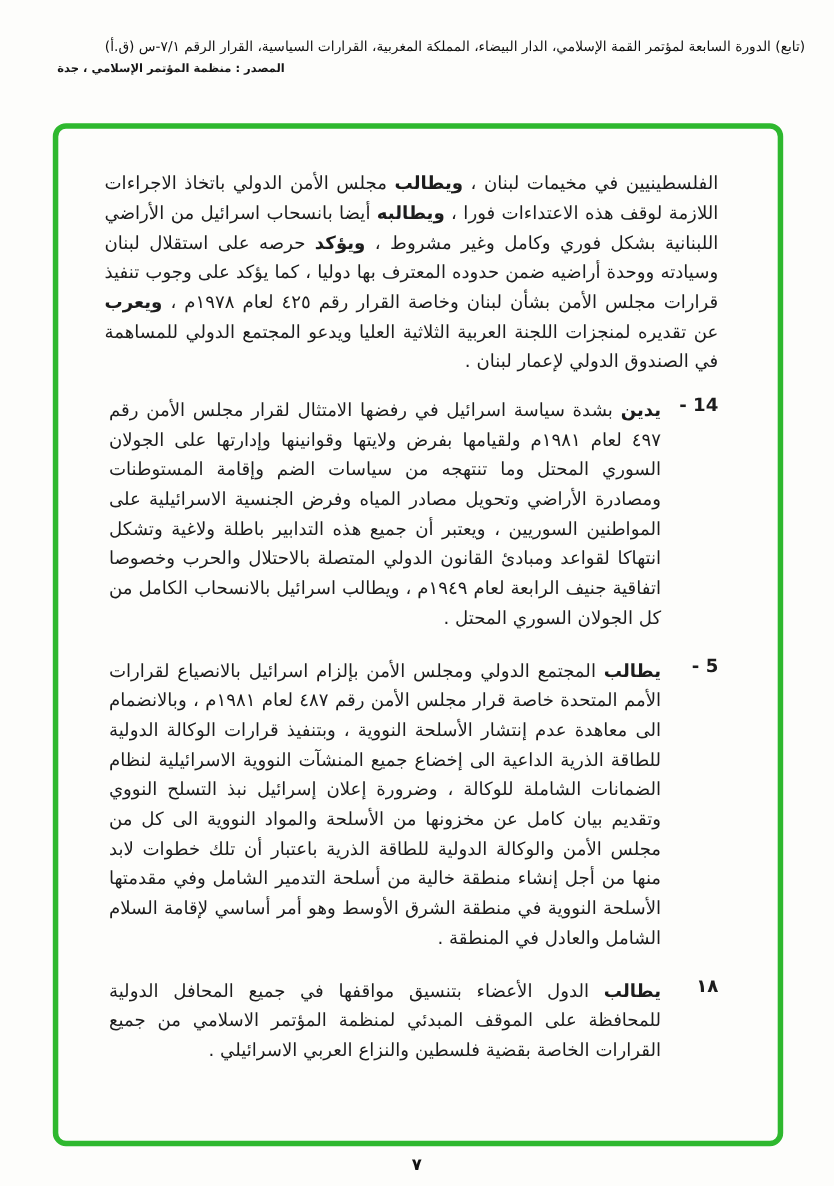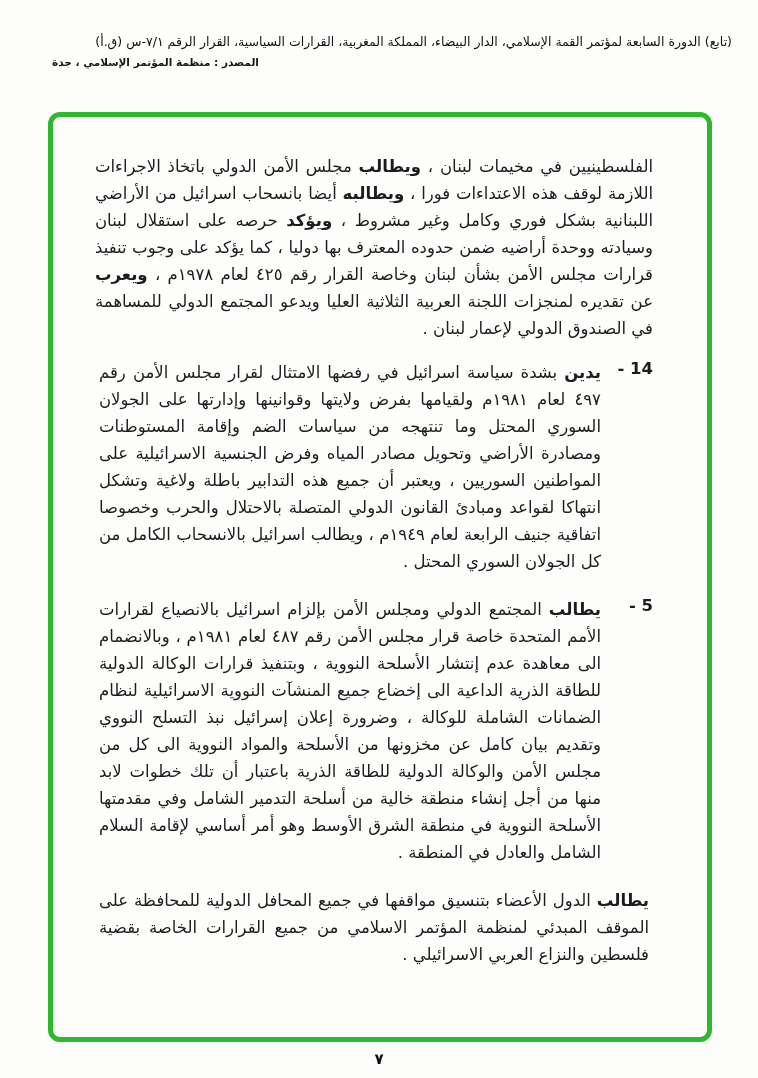--- a/index.html
+++ b/index.html
@@ -72,20 +72,21 @@
         <span class="item-label">14 -</span>
         <p class="item-text"><span class="bold">يدين</span><span> بشدة سياسة اسرائيل في رفضها الامتثال لقرار مجلس الأمن رقم ٤٩٧ لعام ١٩٨١م ولقيامها بفرض ولايتها وقوانينها وإدارتها على الجولان السوري المحتل وما تنتهجه من سياسات الضم وإقامة المستوطنات ومصادرة الأراضي وتحويل مصادر المياه وفرض الجنسية الاسرائيلية على المواطنين السوريين ، ويعتبر أن جميع هذه التدابير باطلة ولاغية وتشكل انتهاكا لقواعد ومبادئ القانون الدولي المتصلة بالاحتلال والحرب وخصوصا اتفاقية جنيف الرابعة لعام ١٩٤٩م ، ويطالب اسرائيل بالانسحاب الكامل من كل الجولان السوري المحتل .</span></p>
       </div>
 
       <div class="item">
         <span class="item-label">5 -</span>
         <p class="item-text"><span class="bold">يطالب</span><span> المجتمع الدولي ومجلس الأمن بإلزام اسرائيل بالانصياع لقرارات الأمم المتحدة خاصة قرار مجلس الأمن رقم ٤٨٧ لعام ١٩٨١م ، وبالانضمام الى معاهدة عدم إنتشار الأسلحة النووية ، وبتنفيذ قرارات الوكالة الدولية للطاقة الذرية الداعية الى إخضاع جميع المنشآت النووية الاسرائيلية لنظام الضمانات الشاملة للوكالة ، وضرورة إعلان إسرائيل نبذ التسلح النووي وتقديم بيان كامل عن مخزونها من الأسلحة والمواد النووية الى كل من مجلس الأمن والوكالة الدولية للطاقة الذرية باعتبار أن تلك خطوات لابد منها من أجل إنشاء منطقة خالية من أسلحة التدمير الشامل وفي مقدمتها الأسلحة النووية في منطقة الشرق الأوسط وهو أمر أساسي لإقامة السلام الشامل والعادل في المنطقة .</span></p>
       </div>
 
       <div class="item">
+        <span class="item-label">١٨</span>
         <p class="item-text"><span class="bold">يطالب</span><span> الدول الأعضاء بتنسيق مواقفها في جميع المحافل الدولية للمحافظة على الموقف المبدئي لمنظمة المؤتمر الاسلامي من جميع القرارات الخاصة بقضية فلسطين والنزاع العربي الاسرائيلي .</span></p>
       </div>
 
     </div>
   </div>
 
   <div class="page-number">٧</div>
 
 </div>
 

